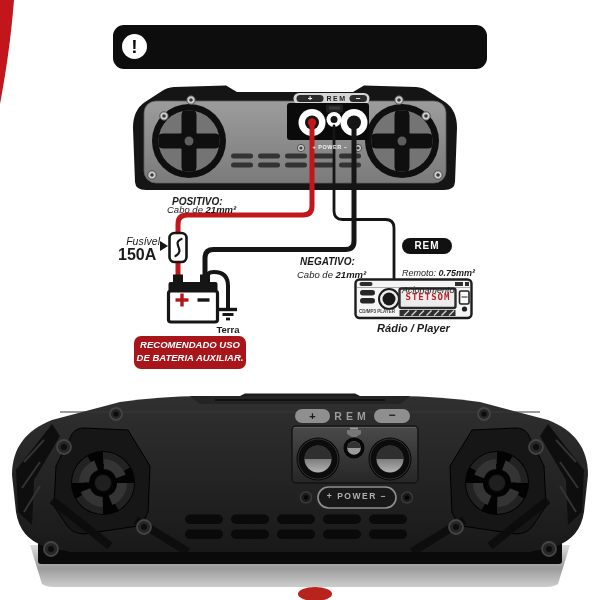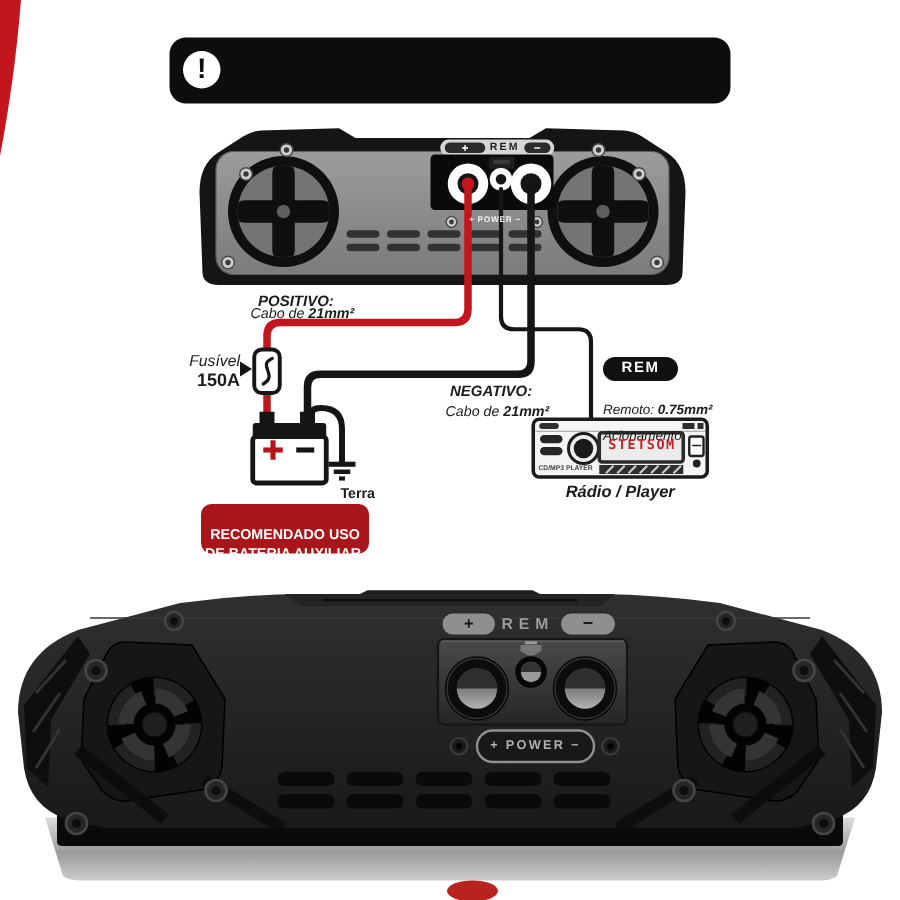--- a/index.html
+++ b/index.html
@@ -13,35 +13,35 @@
   .warntext b{font-weight:bold;}
   
   .lbl{color:#1a1a1a;}
   .it{font-style:italic;}
   .bd{font-weight:bold;}
   .positivo-t{left:172px;top:196px;font-size:10px;}
   .positivo-c{left:167px;top:204px;font-size:9.5px;}
   .negativo-t{left:300px;top:256px;font-size:10px;}
   .negativo-c{left:297px;top:269px;font-size:9.5px;}
   .fus-name{left:118px;top:235px;width:42px;font-size:10.5px;text-align:right;}
-  .fus-rate{left:118px;top:246px;width:42px;font-size:12px;text-align:right;}
+  .fus-rate{left:118px;top:246px;width:42px;font-size:16px;text-align:left;}
   .fus-arrow{left:160px;top:241px;width:0;height:0;border-left:8px solid #151515;
     border-top:5.5px solid transparent;border-bottom:5.5px solid transparent;}
   .bat-lbl{left:166px;top:324px;width:54px;text-align:center;font-size:9.5px;margin-top:16px;}
-  .terra-lbl{left:206px;top:324px;width:44px;text-align:right;font-size:9.5px;}
+  .terra-lbl{left:206px;top:324px;width:44px;text-align:center;font-size:9.5px;}
   .rem-badge{left:402px;top:238px;width:50px;height:16px;background:#111;border-radius:8px;
     color:#fff;font-weight:bold;font-size:10px;text-align:center;line-height:16px;letter-spacing:1px;}
   .rem-l1{left:402px;top:257px;font-size:9px;margin-top:28px;}
   .rem-l2{left:402px;top:268px;font-size:9px;}
   .radio-cap{left:355px;top:322px;width:117px;text-align:center;font-size:11px;font-weight:600;}
   .radio-display-txt{left:401px;top:292px;width:54px;text-align:center;color:#c0242a;
     font-family:"DejaVu Sans Mono",monospace;font-weight:bold;font-size:9px;letter-spacing:1px;}
   .radio-small{left:359px;top:308.5px;font-size:4.5px;font-weight:bold;color:#444;}
   .recbanner{left:134px;top:336px;width:112px;height:33px;background:#a8151a;border-radius:7px;
-    color:#fff;text-align:center;font-size:9.5px;font-weight:bold;line-height:1.35;padding-top:15px;box-sizing:border-box;}
+    color:#fff;text-align:center;font-size:9.5px;font-weight:bold;font-style:italic;line-height:1.35;padding-top:3px;box-sizing:border-box;}
   
   .amp-plus{left:296.5px;top:94px;width:27px;height:9px;color:#fff;font-size:8px;font-weight:bold;text-align:center;line-height:9px;}
   .amp-rem{left:323.5px;top:95px;width:26px;color:#222;font-size:7px;font-weight:bold;text-align:center;letter-spacing:1.5px;}
   .amp-minus{left:349.5px;top:93.5px;width:17.5px;height:9px;color:#fff;font-size:8px;font-weight:bold;text-align:center;line-height:9px;}
   .amp-power{left:305px;top:144px;width:50px;color:#f2f2f2;font-size:5.5px;font-weight:bold;text-align:center;letter-spacing:.5px;}
   
   .p-plus{left:295px;top:409px;width:35px;height:14px;color:#1a1a1a;font-size:11px;font-weight:bold;text-align:center;line-height:14px;}
   .p-rem{left:330px;top:410px;width:44px;color:#9c9c9c;font-size:10.5px;font-weight:bold;text-align:center;letter-spacing:4px;}
   .p-minus{left:374px;top:408px;width:36px;height:14px;color:#1a1a1a;font-size:12px;font-weight:bold;text-align:center;line-height:14px;}
   .p-power{left:318px;top:491px;width:78px;color:#b0b0b0;font-size:8.5px;font-weight:bold;text-align:center;letter-spacing:1.5px;}

